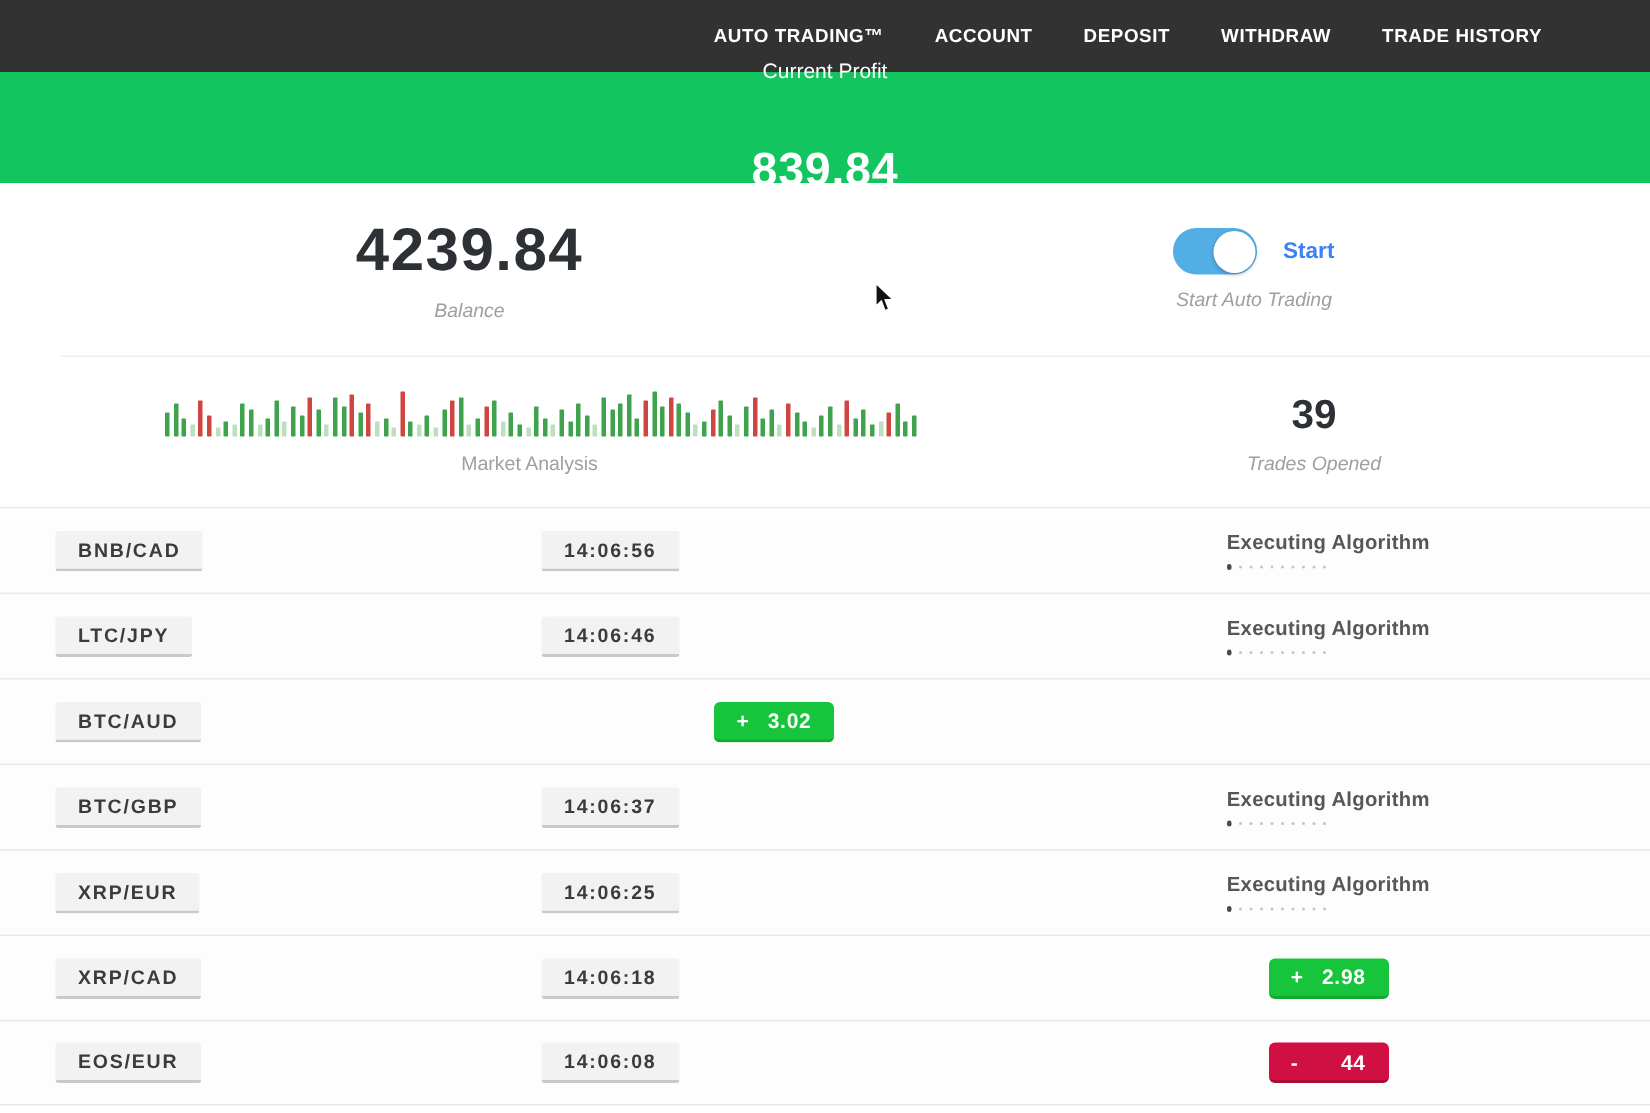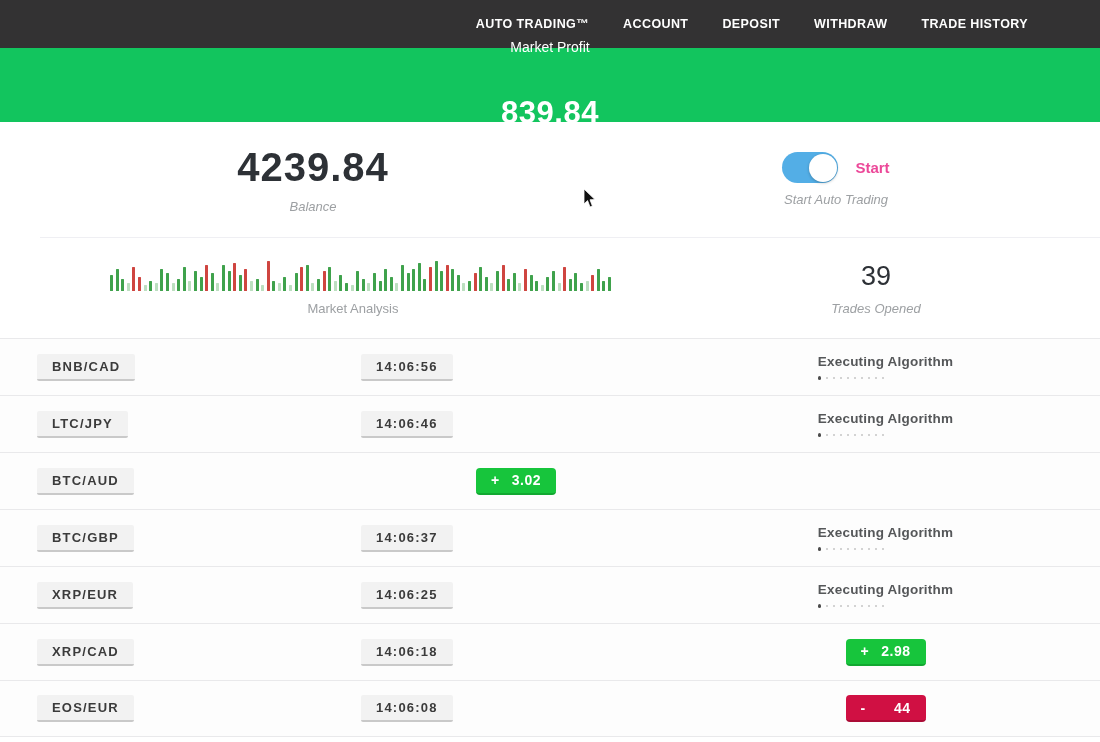--- a/index.html
+++ b/index.html
@@ -19,30 +19,30 @@
   .banner-label { font-size: 14px; font-weight: 500; margin-bottom: 2px; }
   .banner-value { font-size: 31px; font-weight: 700; letter-spacing: .5px; margin-top: 38px; }
 
   
   .stats-row { display: grid; grid-template-columns: 626px 420px; align-items: center; }
   .balance-row { height: 115px; }
   .market-row { height: 101px; border-top: 1px solid #efeff3; }
   .divided { margin: 0 0 0 40px; }
   .stat-center { display: flex; flex-direction: column; align-items: center; justify-content: center; }
   .big-number { font-size: 40px; font-weight: 700; color: #2d3136; letter-spacing: 1px; }
-  .mid-number { font-size: 27px; font-weight: 400; color: #2d3136; }
+  .mid-number { font-size: 27px; font-weight: 700; color: #2d3136; }
   .stat-label { font-size: 13px; color: #9da0a3; margin-top: 9px; font-style: italic; }
 
   
   .toggle-line { display: flex; align-items: center; gap: 17px; }
   .toggle { width: 56px; height: 31px; border-radius: 16px; background: var(--toggle-blue, #53aee6);
     position: relative; cursor: pointer; }
   .toggle-knob { position: absolute; top: 1.5px; right: 1.5px; width: 28px; height: 28px;
     border-radius: 50%; background: #fff; box-shadow: 0 1px 3px rgba(0,0,0,.25); }
-  .toggle-label { font-size: 15px; font-weight: 700; color: #ec4899; }
+  .toggle-label { font-size: 15px; font-weight: 700; color: #3b82f6; }
 
   
   .bars-wrap { align-items: center; }
   .bars { display: flex; align-items: flex-end; gap: 2.6px; height: 31px; margin-left: 15px; }
   .bar { width: 3px; border-radius: 0.5px; }
   .bars-label { font-size: 13px; color: #9da0a3; margin-top: 10px; align-self: center; }
 
   
   .table { }
   .trade-row { height: 57px; border-top: 1px solid #e9e9eb; display: grid;
@@ -76,21 +76,21 @@
 
   <div class="nav">
       <div class="nav-item">AUTO TRADING™</div>
       <div class="nav-item">ACCOUNT</div>
       <div class="nav-item">DEPOSIT</div>
       <div class="nav-item">WITHDRAW</div>
       <div class="nav-item">TRADE HISTORY</div>
     </div>
 
   <div class="banner">
-    <div class="banner-label">Market Profit</div>
+    <div class="banner-label">Current Profit</div>
     <div class="banner-value">839.84</div>
   </div>
 
   <div class="stats-row balance-row">
     <div class="stat-center">
       <div class="big-number">4239.84</div>
       <div class="stat-label">Balance</div>
     </div>
     <div class="stat-center">
       <div class="toggle-line">

